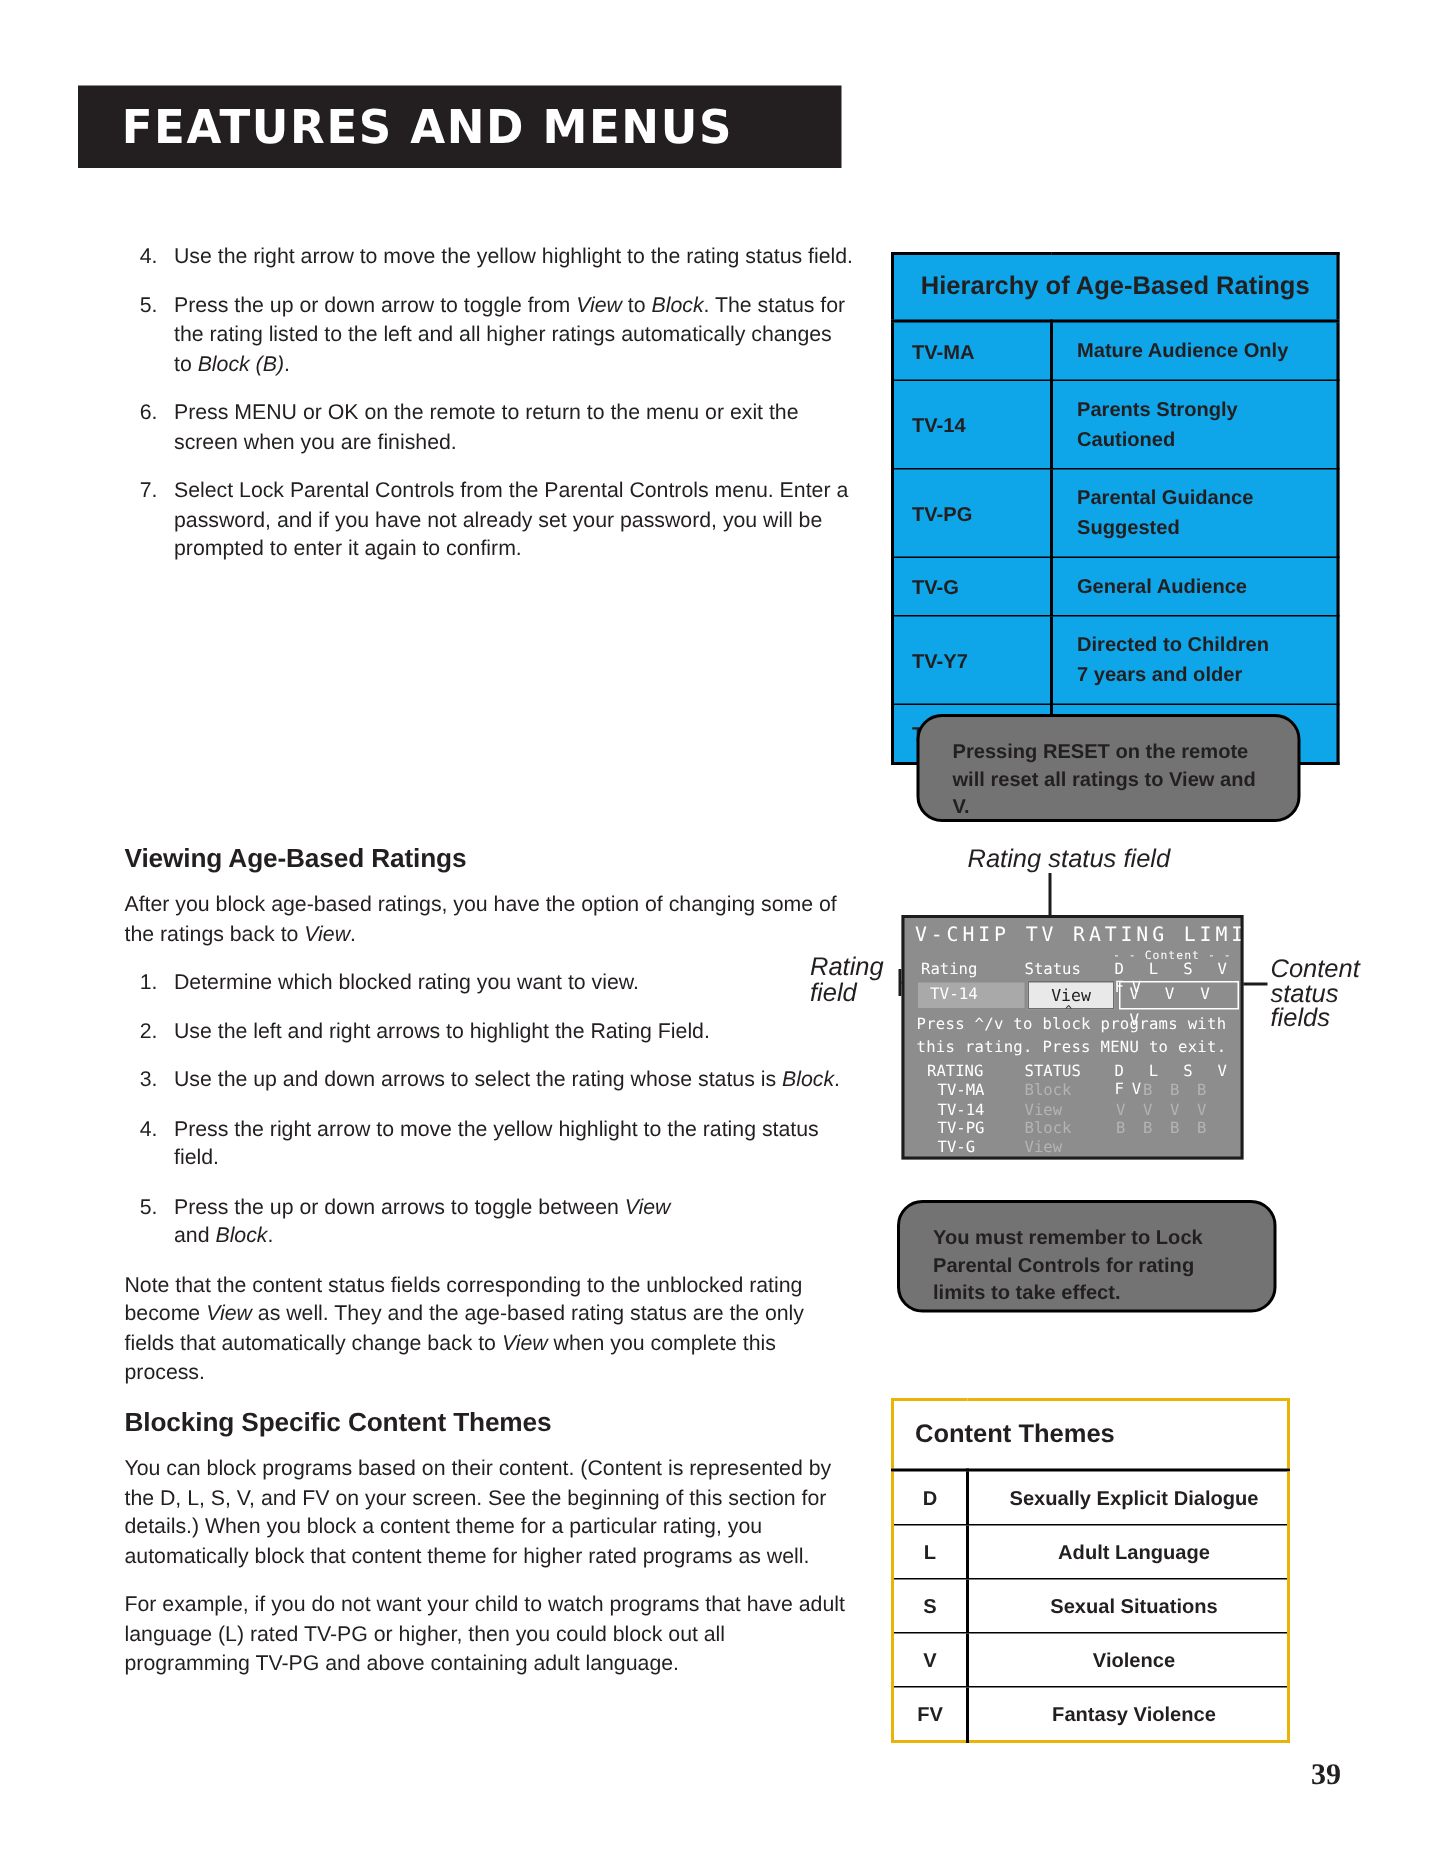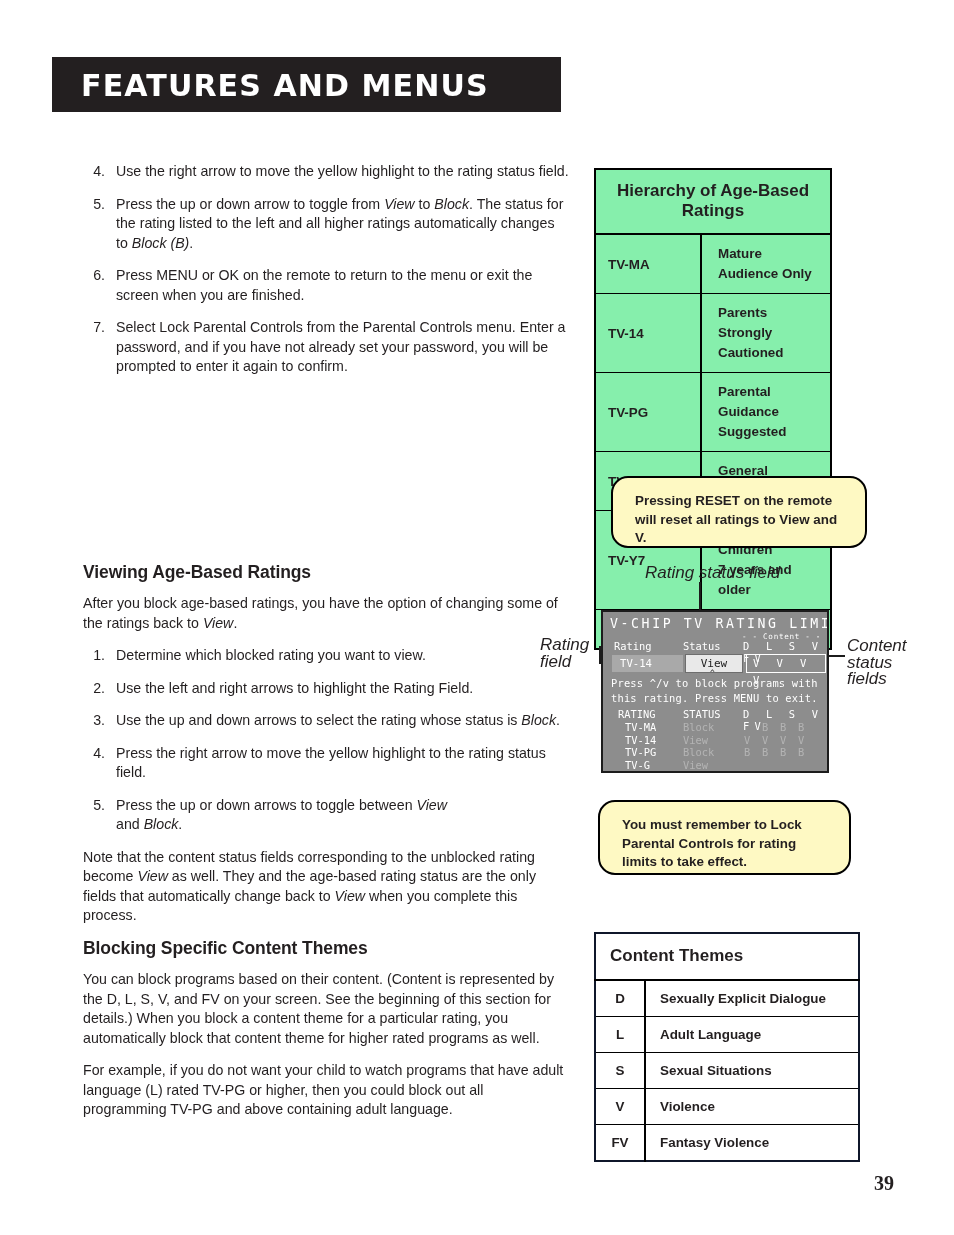--- a/index.html
+++ b/index.html
@@ -85,24 +85,24 @@
   }
 
   .block-viewing { position: absolute; left: 83px; top: 562px; width: 478px; }
   .block-themes  { position: absolute; left: 83px; top: 938px; width: 486px; }
 
   
   .hier-table {
     position: absolute;
     left: 594px;
     top: 168px;
-    width: 238px;
+    width: 299px;
     border: 2px solid #000;
     border-collapse: collapse;
-    background: #86efac;
+    background: #0ea5e9;
   }
   .hier-table td {
     border: 1px solid #000;
     font-size: 13.4px;
     font-weight: bold;
     padding: 9px 6px;
     vertical-align: middle;
   }
   .hier-table .title-cell {
     border: none;
@@ -122,21 +122,21 @@
     padding-left: 16px;
     border-right: none;
     line-height: 20px;
   }
 
   
   .callout {
     position: absolute;
     border: 2.6px solid #000;
     border-radius: 17px;
-    background: #fef9c3;
+    background: #737373;
     font-size: 13.4px;
     font-weight: bold;
     line-height: 18.5px;
     padding: 14px 18px 14px 22px;
     box-sizing: border-box;
   }
   .callout-reset  { left: 611px; top: 476px; width: 256px; height: 72px; }
   .callout-lock   { left: 598px; top: 800px; width: 253px; height: 75px; }
 
   
@@ -274,21 +274,21 @@
   .leader-h-left { left: 600px; top: 654px; width: 44px; height: 1.6px; }
   .leader-h-left-cap { left: 599px; top: 646px; width: 1.8px; height: 18px; }
   .leader-h-right { left: 790px; top: 655px; width: 55px; height: 1.6px; }
 
   
   .themes-table {
     position: absolute;
     left: 594px;
     top: 932px;
     width: 266px;
-    border: 2px solid #0f172a;
+    border: 2px solid #eab308;
     border-collapse: collapse;
     background: #fff;
   }
   .themes-table td {
     border: 1px solid #000;
     font-size: 13.4px;
     font-weight: bold;
     padding: 10px 6px;
     vertical-align: middle;
   }
@@ -302,20 +302,21 @@
   }
   .themes-table .code-cell {
     width: 36px;
     text-align: center;
     border-left: none;
     border-right: 2px solid #000;
   }
   .themes-table .desc-cell {
     padding-left: 14px;
     border-right: none;
+    text-align: center;
   }
 
   
   .page-number {
     position: absolute;
     right: 60px;
     top: 1172px;
     font-family: "Liberation Serif", serif;
     font-size: 20px;
     font-weight: bold;

